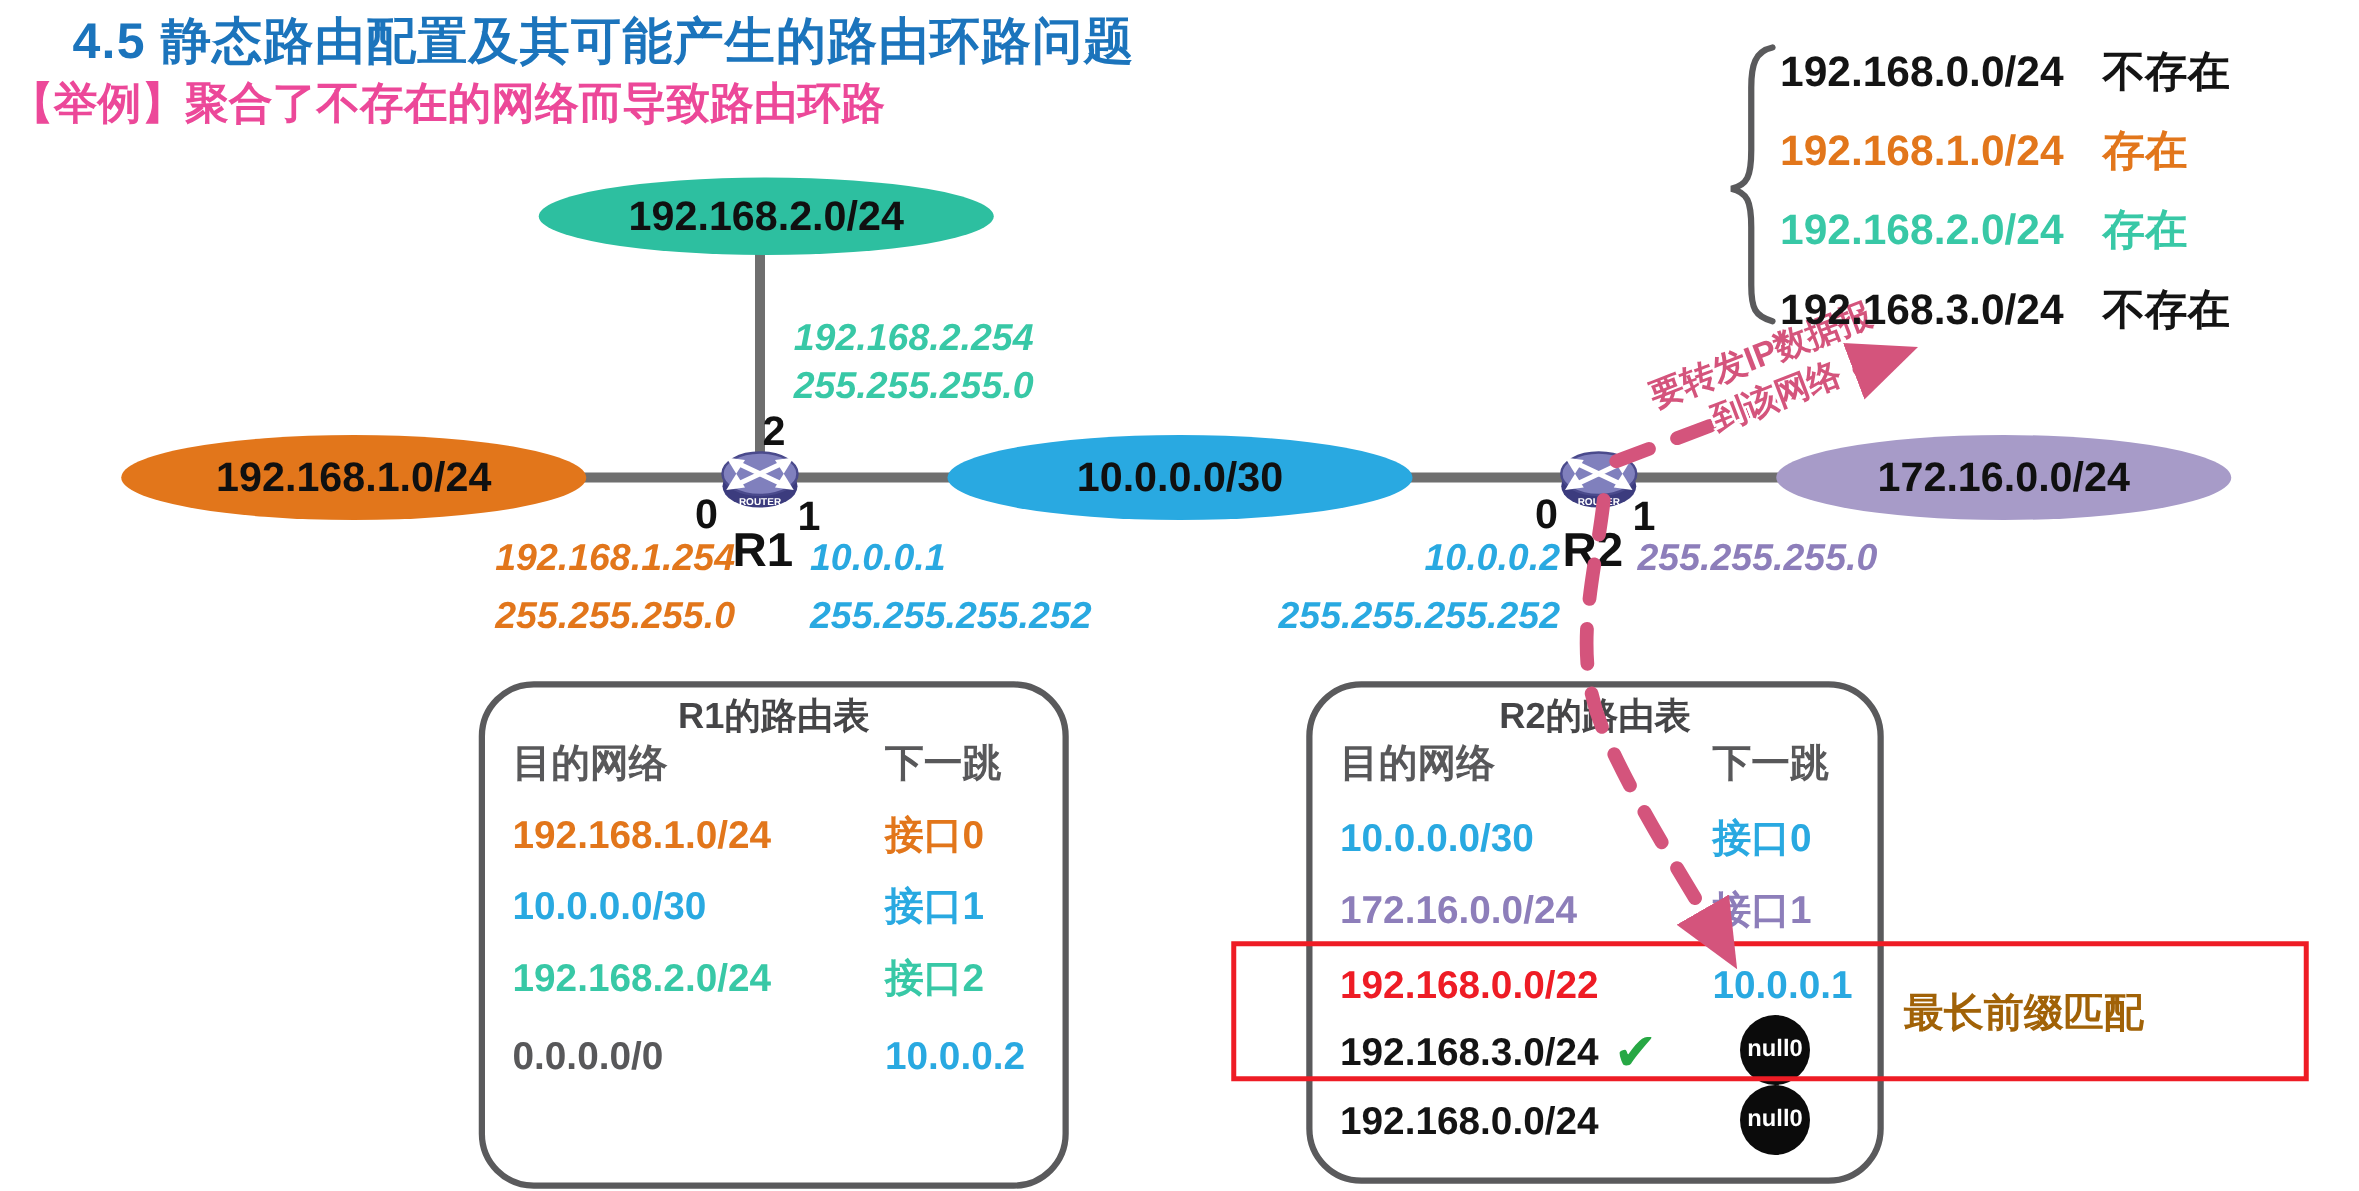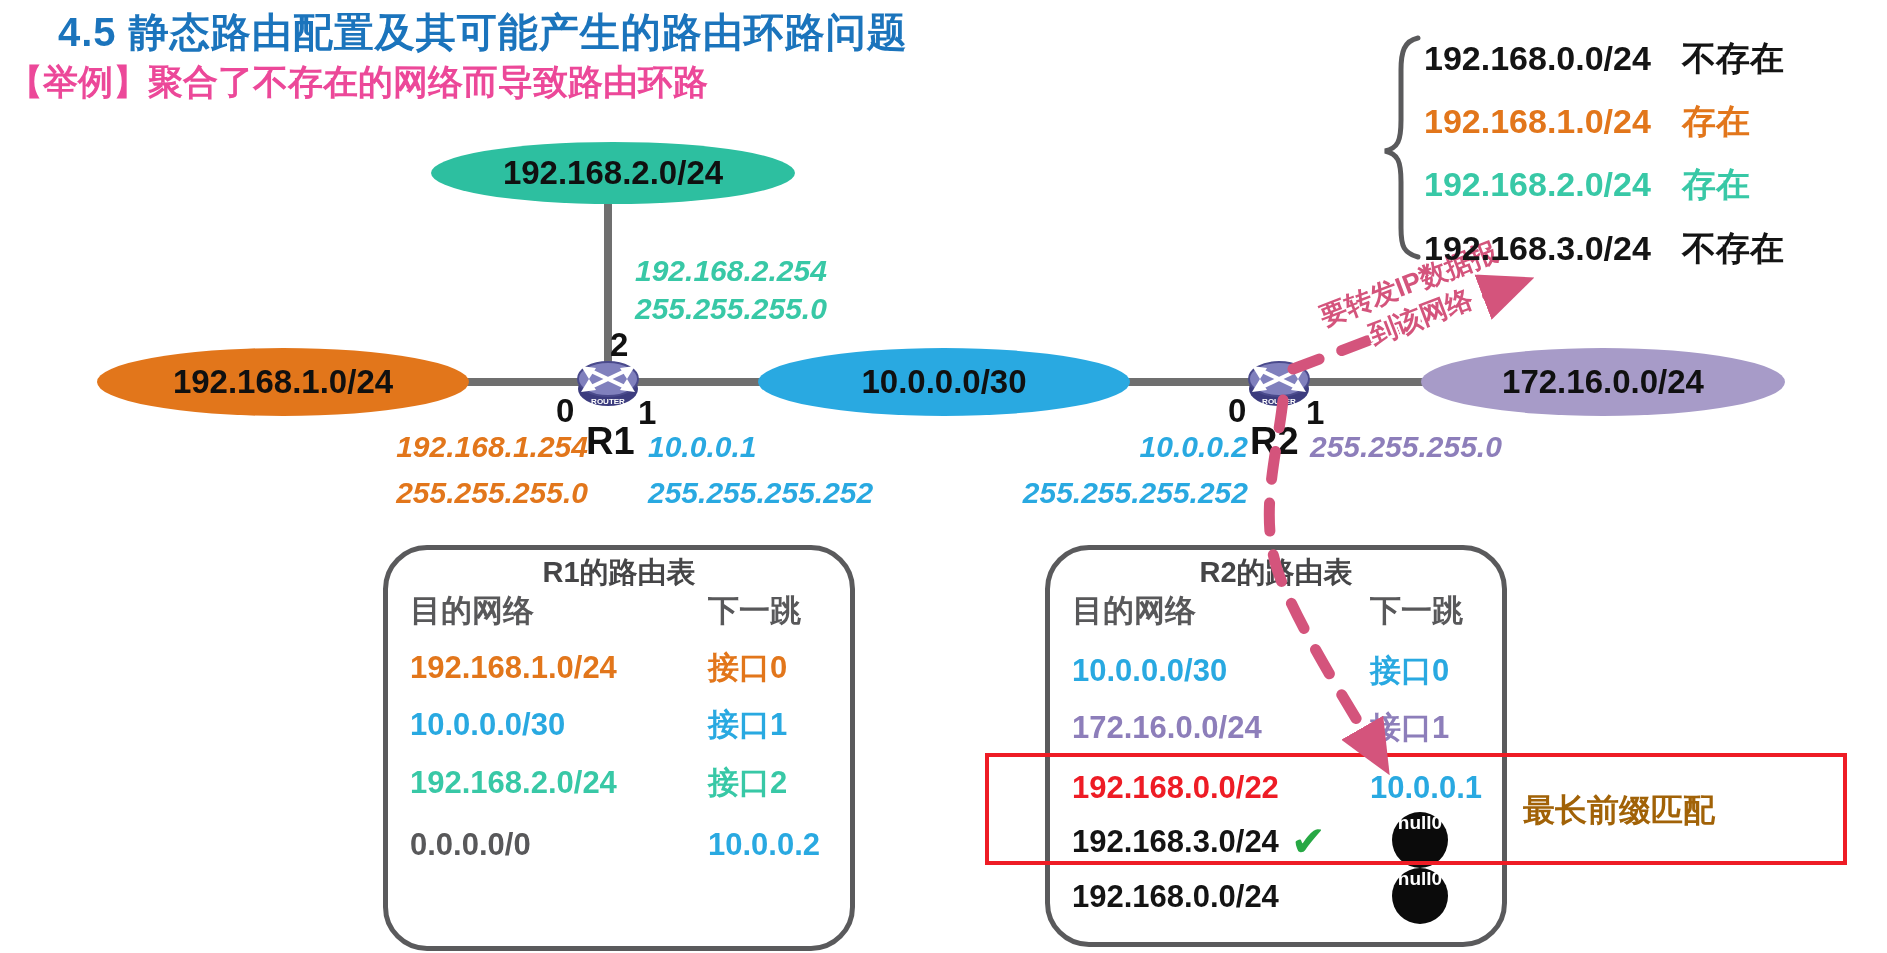--- a/index.html
+++ b/index.html
@@ -38,21 +38,21 @@
   .t-gray{color:#58585a;}
   .t-black{color:#141414;}
   
   .rt-box{border:5px solid #5a5a5c;border-radius:44px;background:#fff;}
   .rt-title{position:absolute;left:0;right:0;top:3px;text-align:center;font-size:29px;color:#454547;}
   .rt-row{position:absolute;height:42px;line-height:42px;font-size:31px;white-space:nowrap;}
   .rt-cell-dest{position:absolute;left:22px;display:flex;align-items:center;}
   .rt-cell-next{position:absolute;left:320px;}
   .check-mark{font-size:42px;color:#27a844;margin-left:12px;line-height:42px;}
   .null-badge{position:absolute;width:56px;height:56px;border-radius:50%;background:#0b0b0b;
-    color:#fff;font-size:19px;display:flex;align-items:flex-start;justify-content:center;}
+    color:#fff;font-size:19px;display:flex;align-items:center;justify-content:center;}
   
   .red-box{left:985px;top:753px;width:854px;height:104px;border:4px solid #ee1c25;}
   .longest-prefix{left:1523px;top:789px;font-size:32px;color:#a16207;white-space:nowrap;}
   
   .forward-note{left:1295px;top:266px;width:240px;text-align:center;font-size:27px;line-height:35px;
     color:#d4547c;transform:rotate(-21deg);transform-origin:50% 50%;white-space:nowrap;
     text-shadow:-2px 0 0 #fff,2px 0 0 #fff,0 -2px 0 #fff,0 2px 0 #fff,
                 -2px -2px 0 #fff,2px 2px 0 #fff,-2px 2px 0 #fff,2px -2px 0 #fff;}
   svg.layer{position:absolute;left:0;top:0;pointer-events:none;}
 </style>

